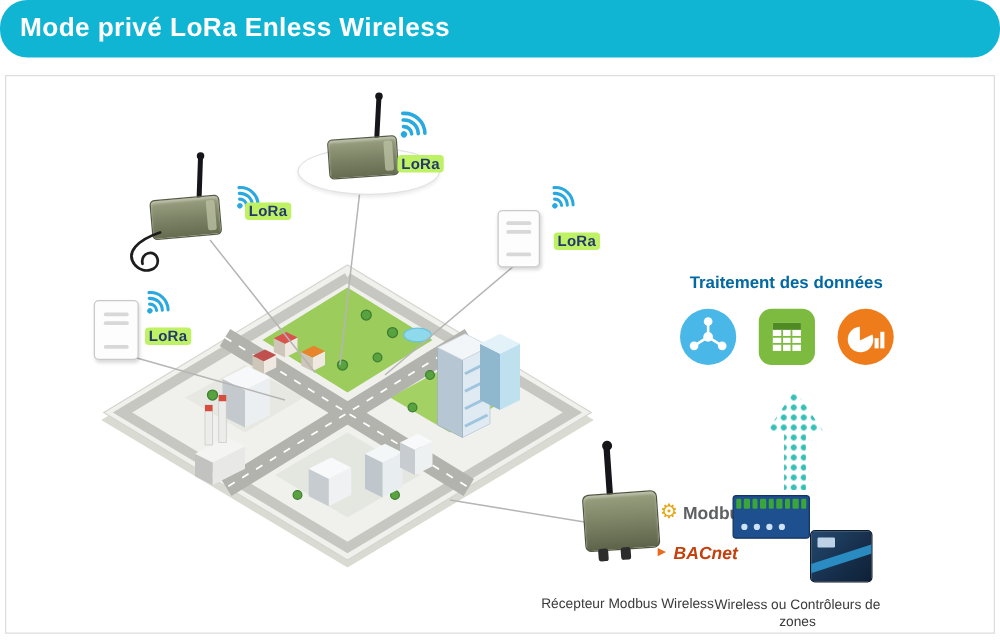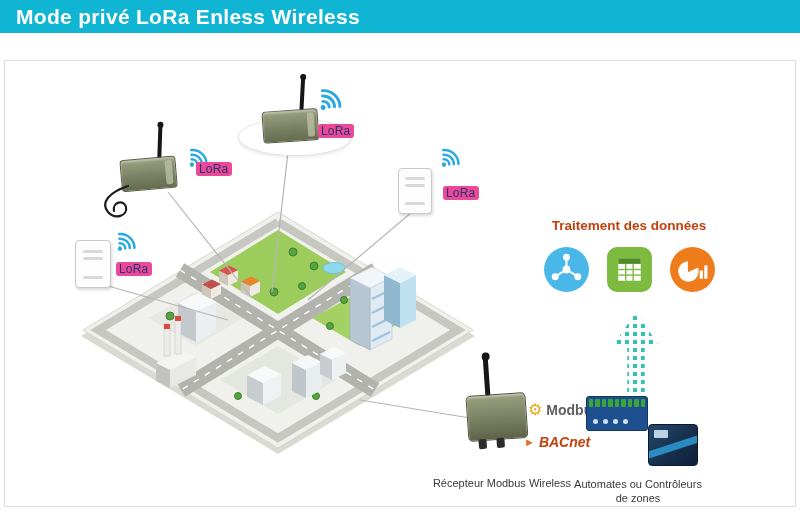--- a/index.html
+++ b/index.html
@@ -1,21 +1,21 @@
 <!DOCTYPE html>
 <html><head>
 <meta charset="utf-8">
 <style>
   html,body{margin:0;padding:0;background:#fff;}
   body{width:800px;height:512px;position:relative;overflow:hidden;
        font-family:"Liberation Sans",sans-serif;-webkit-font-smoothing:antialiased;}
 
   
-  .header-bar{position:absolute;left:0;top:0;width:800px;height:33px;background:#10b5d4;
-              display:flex;align-items:center;}
+  .header-bar{position:absolute;left:0;top:0;width:800px;height:46px;background:#10b5d4;
+              display:flex;align-items:center;border-radius:22px;}
   .header-title{color:#fff;font-size:21px;font-weight:bold;letter-spacing:.3px;padding-left:16px;}
 
   
   .canvas{position:absolute;left:4px;top:60px;width:790px;height:445px;background:#fff;
           border:1px solid #ddd;}
 
   .abs{position:absolute;}
 
   
   svg.overlay{position:absolute;left:0;top:0;width:800px;height:512px;pointer-events:none;}
@@ -33,28 +33,28 @@
         background:#15151a;border-radius:50%;}
 
   .sensor-white{position:absolute;background:#fdfdfd;border:1px solid #c9c9c9;border-radius:4px;
         box-shadow:1px 2px 3px rgba(0,0,0,.15);}
   .sensor-white .slot{position:absolute;left:20%;width:60%;height:3px;background:#d8d8d8;border-radius:2px;}
 
   .ceiling-oval{position:absolute;width:112px;height:36px;border-radius:50%;background:#fff;
         border:1px solid #e2e2e2;box-shadow:0 2px 3px rgba(0,0,0,.08);}
 
   .wifi{position:absolute;transform:rotate(42deg);}
-  .lora-label{position:absolute;background:#ec4899;border-radius:3px;padding:0 3px;
-        color:#24386e;font-weight:normal;font-size:12px;letter-spacing:.2px;}
+  .lora-label{position:absolute;background:#bef264;border-radius:3px;padding:0 3px;
+        color:#24386e;font-weight:bold;font-size:12px;letter-spacing:.2px;}
 
   .cable{position:absolute;}
 
   
   .proc-title{position:absolute;left:540px;top:218px;width:178px;text-align:center;
-        color:#c2410c;font-size:13.5px;font-weight:bold;}
+        color:#0369a1;font-size:13.5px;font-weight:bold;}
   .proc-icons{position:absolute;left:543px;top:246px;display:flex;gap:16px;}
   .proc-icons svg{display:block;}
 
   
   .dot-arrow{position:absolute;left:613px;top:312px;width:46px;height:80px;
         background-image:radial-gradient(circle,#35c0b5 2.1px,rgba(53,192,181,0) 2.6px);
         background-size:8px 8px;background-position:2px 2px;
         clip-path:polygon(50% 0,100% 42%,69% 42%,69% 100%,31% 100%,31% 42%,0 42%);}
 
   
@@ -323,13 +323,13 @@
       <i></i>
   </div>
   <div class="dots">
       <i></i>
       <i></i>
       <i></i>
       <i></i>
     </div>
 </div>
 <div class="gateway"></div>
-<div class="caption" style="left:568px;top:478px;width:140px">Automates ou Contrôleurs de zones</div>
+<div class="caption" style="left:568px;top:478px;width:140px">Wireless ou Contrôleurs de zones</div>
 
 </body></html>

